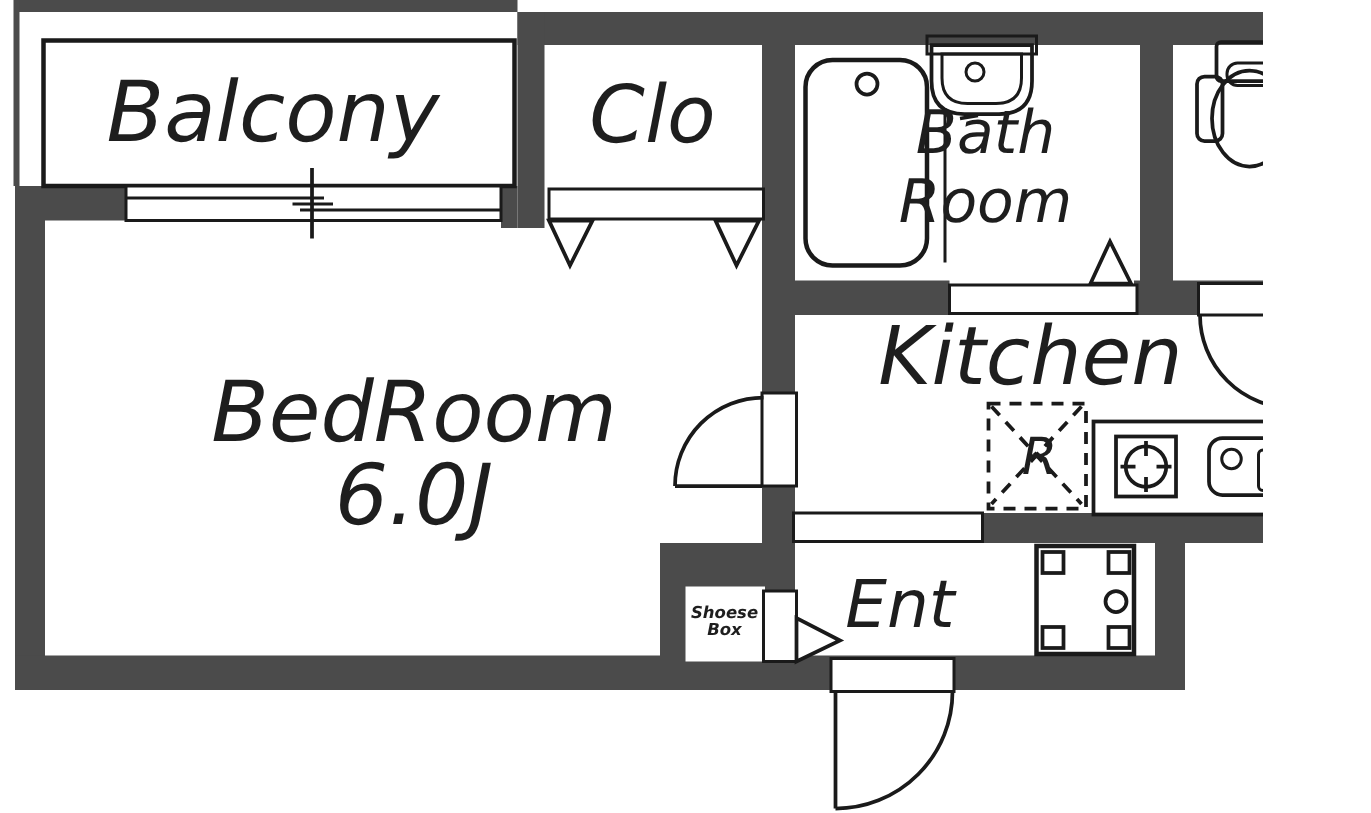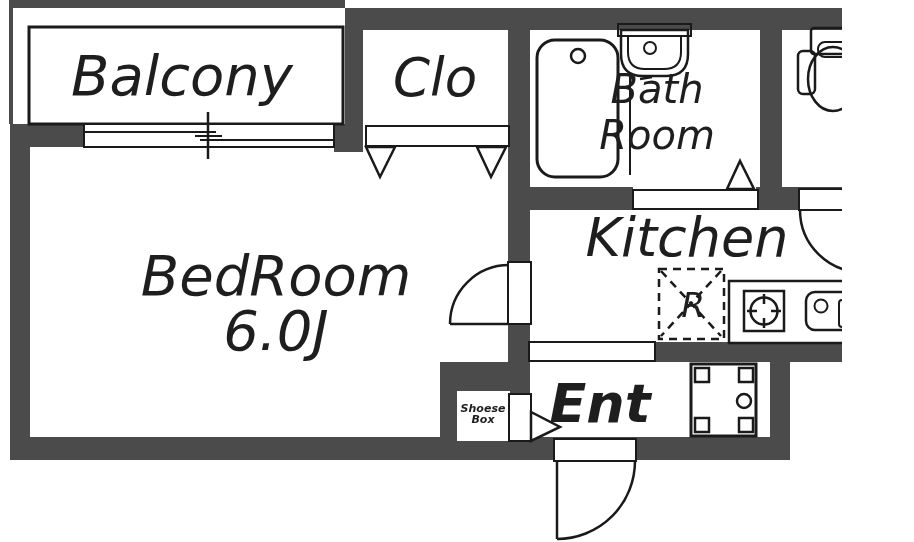--- a/index.html
+++ b/index.html
@@ -30,21 +30,21 @@
     white-space:nowrap;
     text-align:center;
     line-height:1;
   }
   .lbl-balcony{font-size:56px;}
   .lbl-clo{font-size:53px;}
   .lbl-bath{font-size:40px;line-height:46px;text-align:center;}
   .lbl-wc{font-size:46px;}
   .lbl-bedroom{font-size:56px;line-height:55px;}
   .lbl-kitchen{font-size:54px;}
-  .lbl-ent{font-size:54px;font-weight:bold;}
+  .lbl-ent{font-size:44px;}
   .lbl-r{font-size:34px;}
   .lbl-shoebox{font-size:11px;line-height:11px;font-weight:bold;}
 </style>
 </head>
 <body>
 
 <div id="plan">
 
   <svg width="914" height="542" viewBox="0 0 914 542">
 

